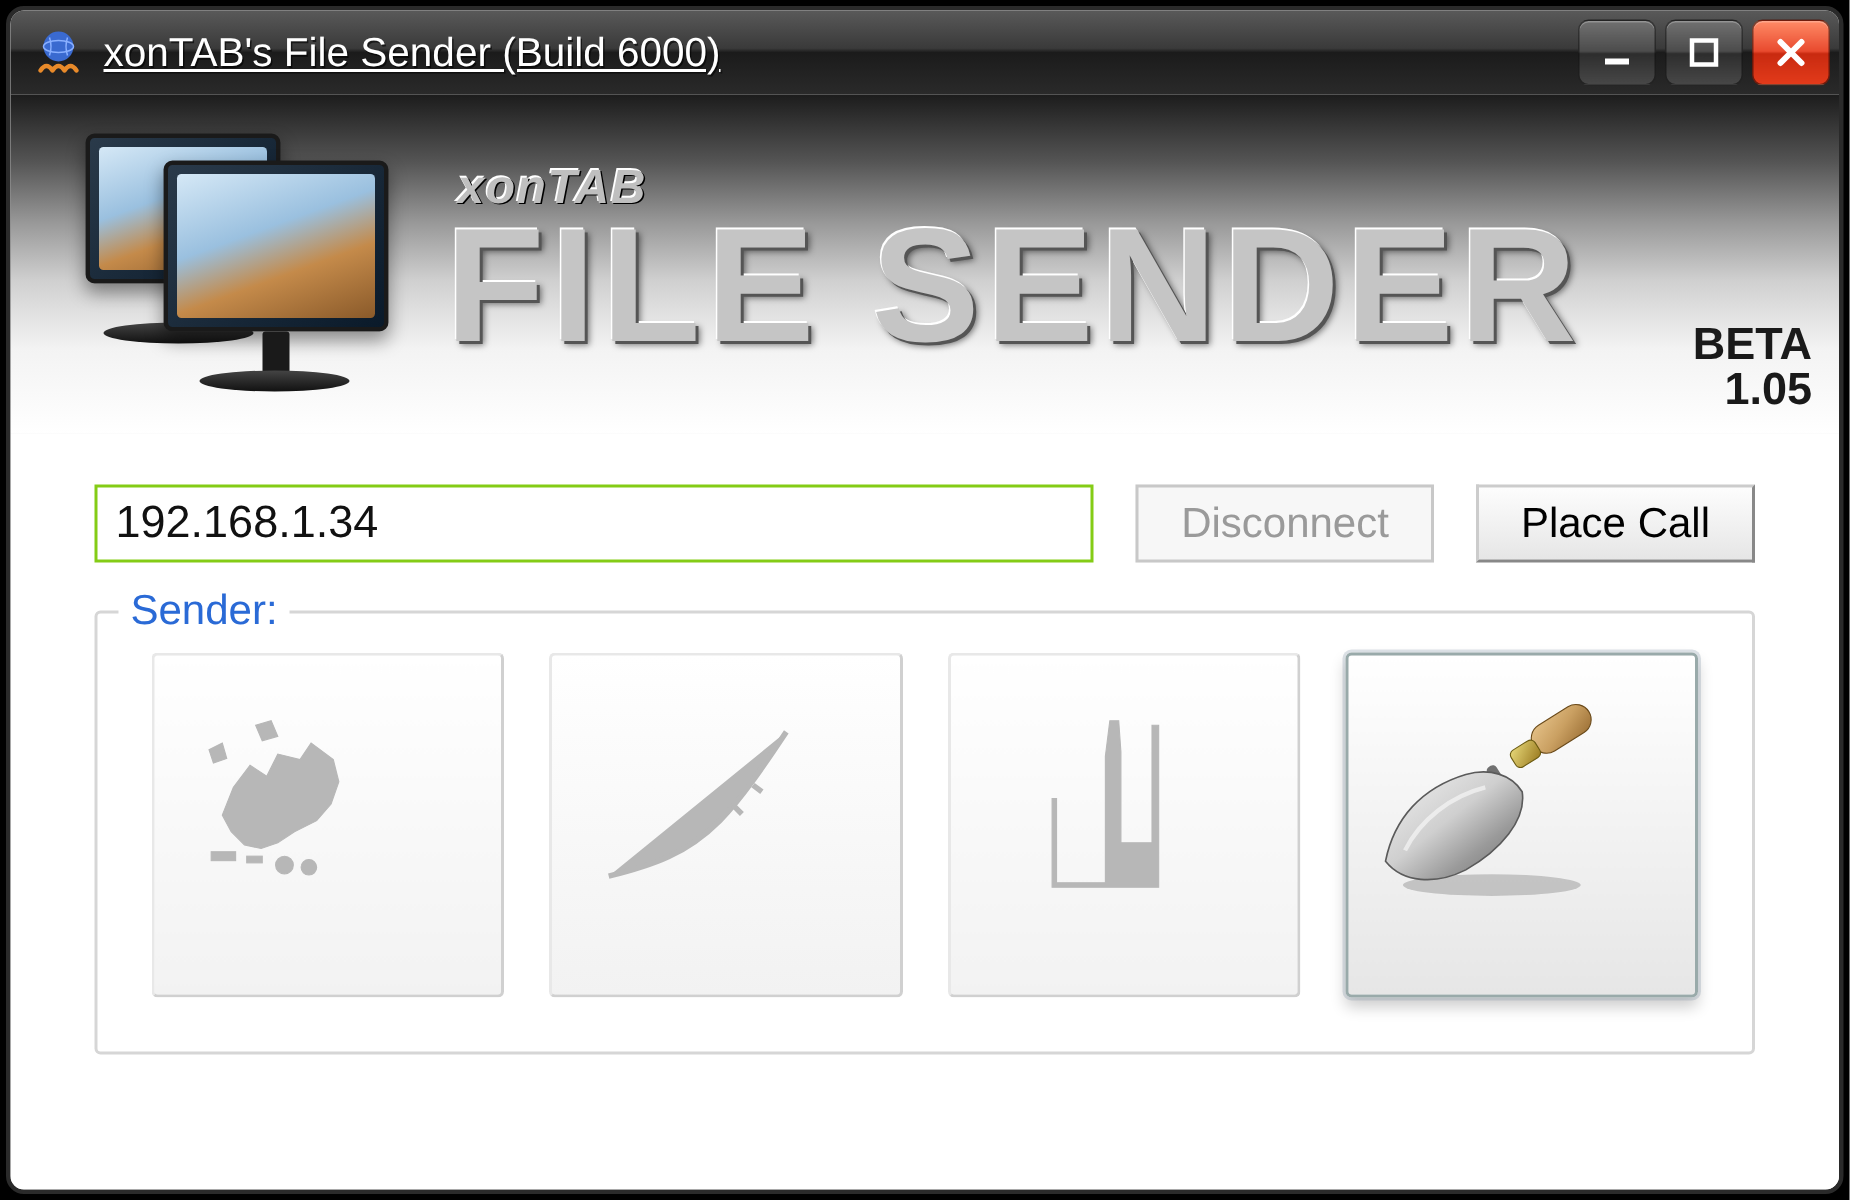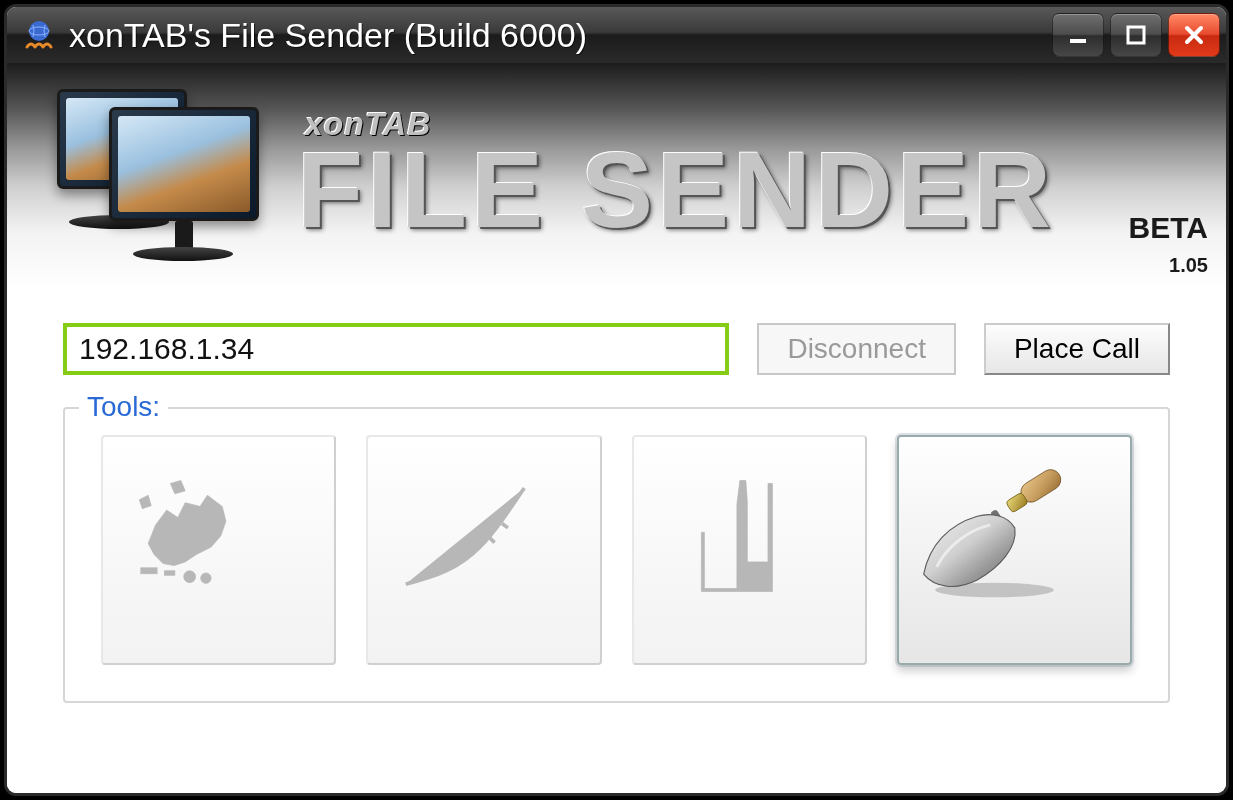--- a/index.html
+++ b/index.html
@@ -35,24 +35,25 @@
     width: 36px;
     height: 36px;
     position: relative;
     margin-right: 12px;
     display:flex;
     align-items:center;
     justify-content:center;
   }
   .title-text {
     flex: 1;
-    font-size: 34px;
+    font-size: 27px;
     font-weight: 400;
     color: #fff;
     text-shadow: 1px 1px 0 rgba(0,0,0,0.6);
+    text-decoration: underline;
   }
   .win-controls { display: flex; gap: 6px; }
   .win-btn {
     width: 52px;
     height: 44px;
     border-radius: 7px;
     display: flex;
     align-items: center;
     justify-content: center;
     cursor: pointer;
@@ -122,38 +123,38 @@
     position:absolute;
     right:18px;
     bottom:14px;
     text-align:right;
     font-family: 'Arial Black', sans-serif;
     font-weight:900;
     color:#1a1a1a;
     line-height:1;
   }
   .beta-badge .b1{font-size:30px;}
-  .beta-badge .b2{font-size:20px;margin-top:12px;}
+  .beta-badge .b2{font-size:30px;}
   .client {
     flex:1;
     background:#fff;
     padding: 34px 56px 40px 56px;
   }
   .call-row {
     display:flex;
     gap: 28px;
     align-items:stretch;
     margin-bottom: 32px;
   }
   .ip-input {
     flex:1;
     height:52px;
     font-size:30px;
     padding: 0 12px;
-    border:4px solid #84cc16;
+    border:2px solid #84cc16;
     background:#fff;
     color:#111;
     font-family: Arial, sans-serif;
   }
   .btn {
     height:52px;
     padding: 0 28px;
     font-size:28px;
     border:2px solid #888;
     border-top-color:#ccc;
@@ -269,21 +270,21 @@
 
   <div class="client">
 
     <div class="call-row">
       <input class="ip-input" type="text" value="192.168.1.34" style="">
       <button class="btn disabled">Disconnect</button>
       <button class="btn">Place Call</button>
     </div>
 
     <div class="tools-group">
-      <div class="tools-legend">Tools:</div>
+      <div class="tools-legend">Sender:</div>
       <div class="tools-row">
 
         <div class="tool">
           <span style="width:80%;height:80%;">
             <svg viewBox="0 0 200 180">
               <g class="grey-shape">
                 <path d="M40 80 L55 60 L70 70 L80 50 L100 55 L110 40 L130 55 L135 75 L128 95 L115 110 L95 120 L80 130 L65 135 L50 132 L38 120 L30 105 Z"></path>
                 <rect x="20" y="138" width="22" height="8"></rect>
                 <rect x="52" y="142" width="14" height="6"></rect>
                 <circle cx="86" cy="150" r="8"></circle>

